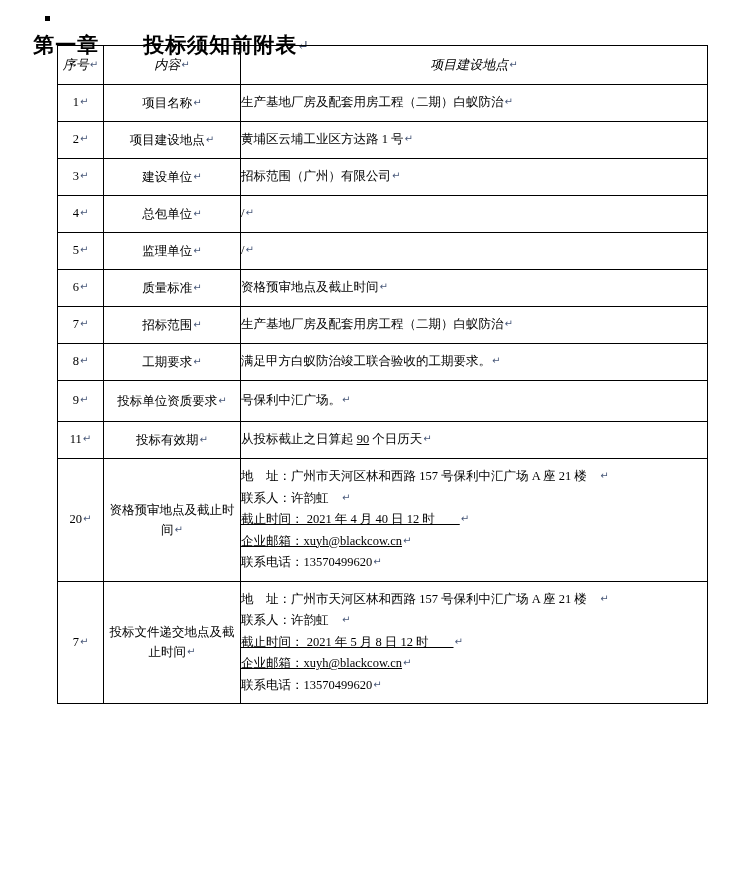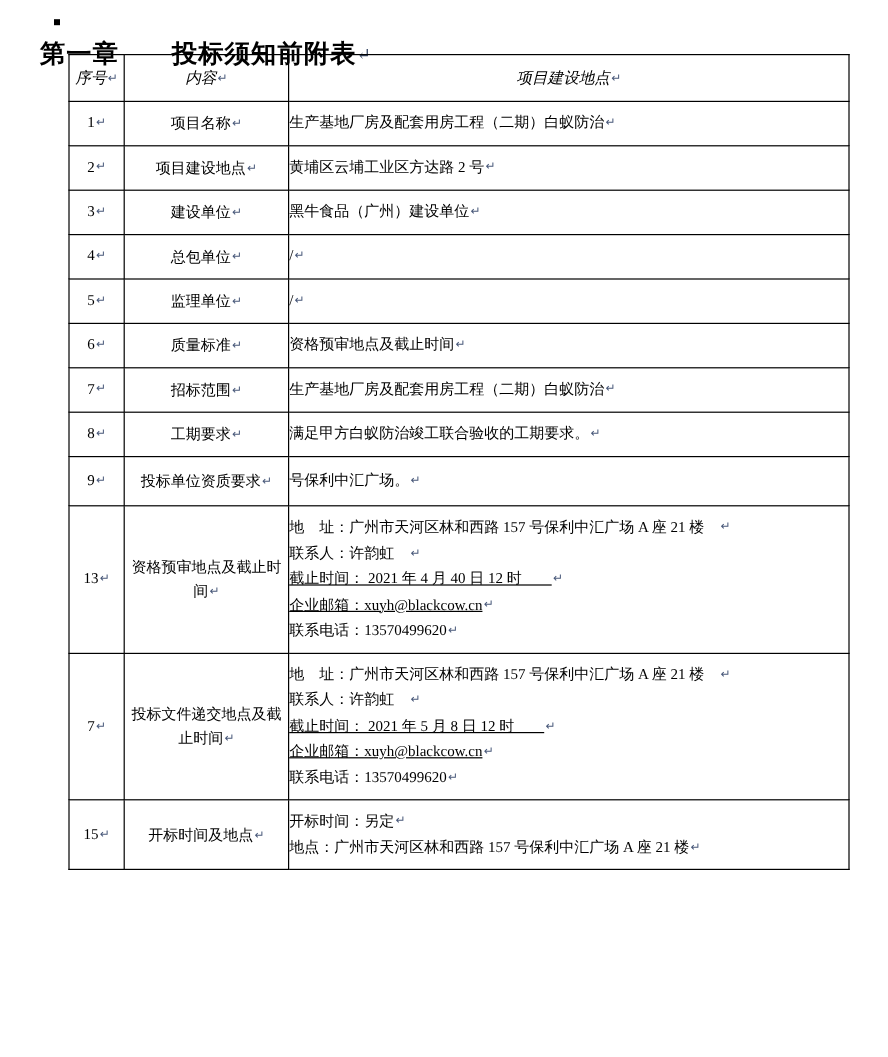--- a/index.html
+++ b/index.html
@@ -150,32 +150,32 @@
             </span>
           </td>
         </tr>
         <tr>
           <td class="no-cell cellpad-sm"><span>2</span><span class="pilcrow-sm">↵</span></td>
           <td class="item-cell">
             <span class="lbl-wrap">项目建设地点<span class="pilcrow-sm">↵</span></span>
           </td>
           <td class="desc-cell">
             <span class="desc-lines">
-              <span class="ln"><span>黄埔区云埔工业区方达路 2 号</span><span class="pilcrow-sm">↵</span></span>
+              <span class="ln"><span>黄埔区云埔工业区方达路 1 号</span><span class="pilcrow-sm">↵</span></span>
             </span>
           </td>
         </tr>
         <tr>
           <td class="no-cell cellpad-sm"><span>3</span><span class="pilcrow-sm">↵</span></td>
           <td class="item-cell">
             <span class="lbl-wrap">建设单位<span class="pilcrow-sm">↵</span></span>
           </td>
           <td class="desc-cell">
             <span class="desc-lines">
-              <span class="ln"><span>黑牛食品（广州）建设单位</span><span class="pilcrow-sm">↵</span></span>
+              <span class="ln"><span>招标范围（广州）有限公司</span><span class="pilcrow-sm">↵</span></span>
             </span>
           </td>
         </tr>
         <tr>
           <td class="no-cell cellpad-sm"><span>4</span><span class="pilcrow-sm">↵</span></td>
           <td class="item-cell">
             <span class="lbl-wrap">总包单位<span class="pilcrow-sm">↵</span></span>
           </td>
           <td class="desc-cell">
             <span class="desc-lines">
@@ -232,21 +232,32 @@
           <td class="item-cell">
             <span class="lbl-wrap">投标单位资质要求<span class="pilcrow-sm">↵</span></span>
           </td>
           <td class="desc-cell">
             <span class="desc-lines">
               <span class="ln"><span>号保利中汇广场。</span><span class="pilcrow-sm">↵</span></span>
             </span>
           </td>
         </tr>
         <tr>
-          <td class="no-cell cellpad-lg"><span>13</span><span class="pilcrow-sm">↵</span></td>
+          <td class="no-cell cellpad-sm"><span>11</span><span class="pilcrow-sm">↵</span></td>
+          <td class="item-cell">
+            <span class="lbl-wrap">投标有效期<span class="pilcrow-sm">↵</span></span>
+          </td>
+          <td class="desc-cell">
+            <span class="desc-lines">
+              <span class="ln"><span>从投标截止之日算起 </span><span class="u">90</span><span> 个日历天</span><span class="pilcrow-sm">↵</span></span>
+            </span>
+          </td>
+        </tr>
+        <tr>
+          <td class="no-cell cellpad-lg"><span>20</span><span class="pilcrow-sm">↵</span></td>
           <td class="item-cell">
             <span class="lbl-wrap">资格预审地点及截止时间<span class="pilcrow-sm">↵</span></span>
           </td>
           <td class="desc-cell">
             <span class="desc-lines">
               <span class="ln"><span>地　址：广州市天河区林和西路 157 号保利中汇广场 A 座 21 楼　</span><span class="pilcrow-sm">↵</span></span>
               <span class="ln"><span>联系人：许韵虹　</span><span class="pilcrow-sm">↵</span></span>
               <span class="ln"><span class="u">截止时间： 2021 年 4 月 40 日 12 时　　</span><span class="pilcrow-sm">↵</span></span>
               <span class="ln"><span class="u">企业邮箱：xuyh@blackcow.cn</span><span class="pilcrow-sm">↵</span></span>
               <span class="ln"><span>联系电话：13570499620</span><span class="pilcrow-sm">↵</span></span>
@@ -261,28 +272,16 @@
           <td class="desc-cell">
             <span class="desc-lines">
               <span class="ln"><span>地　址：广州市天河区林和西路 157 号保利中汇广场 A 座 21 楼　</span><span class="pilcrow-sm">↵</span></span>
               <span class="ln"><span>联系人：许韵虹　</span><span class="pilcrow-sm">↵</span></span>
               <span class="ln"><span class="u">截止时间： 2021 年 5 月 8 日 12 时　　</span><span class="pilcrow-sm">↵</span></span>
               <span class="ln"><span class="u">企业邮箱：xuyh@blackcow.cn</span><span class="pilcrow-sm">↵</span></span>
               <span class="ln"><span>联系电话：13570499620</span><span class="pilcrow-sm">↵</span></span>
             </span>
           </td>
         </tr>
-        <tr>
-          <td class="no-cell cellpad-lg"><span>15</span><span class="pilcrow-sm">↵</span></td>
-          <td class="item-cell">
-            <span class="lbl-wrap">开标时间及地点<span class="pilcrow-sm">↵</span></span>
-          </td>
-          <td class="desc-cell">
-            <span class="desc-lines">
-              <span class="ln"><span>开标时间：另定</span><span class="pilcrow-sm">↵</span></span>
-              <span class="ln"><span>地点：广州市天河区林和西路 157 号保利中汇广场 A 座 21 楼</span><span class="pilcrow-sm">↵</span></span>
-            </span>
-          </td>
-        </tr>
       </tbody>
   </table>
 
 </div>
 
 </body></html>

